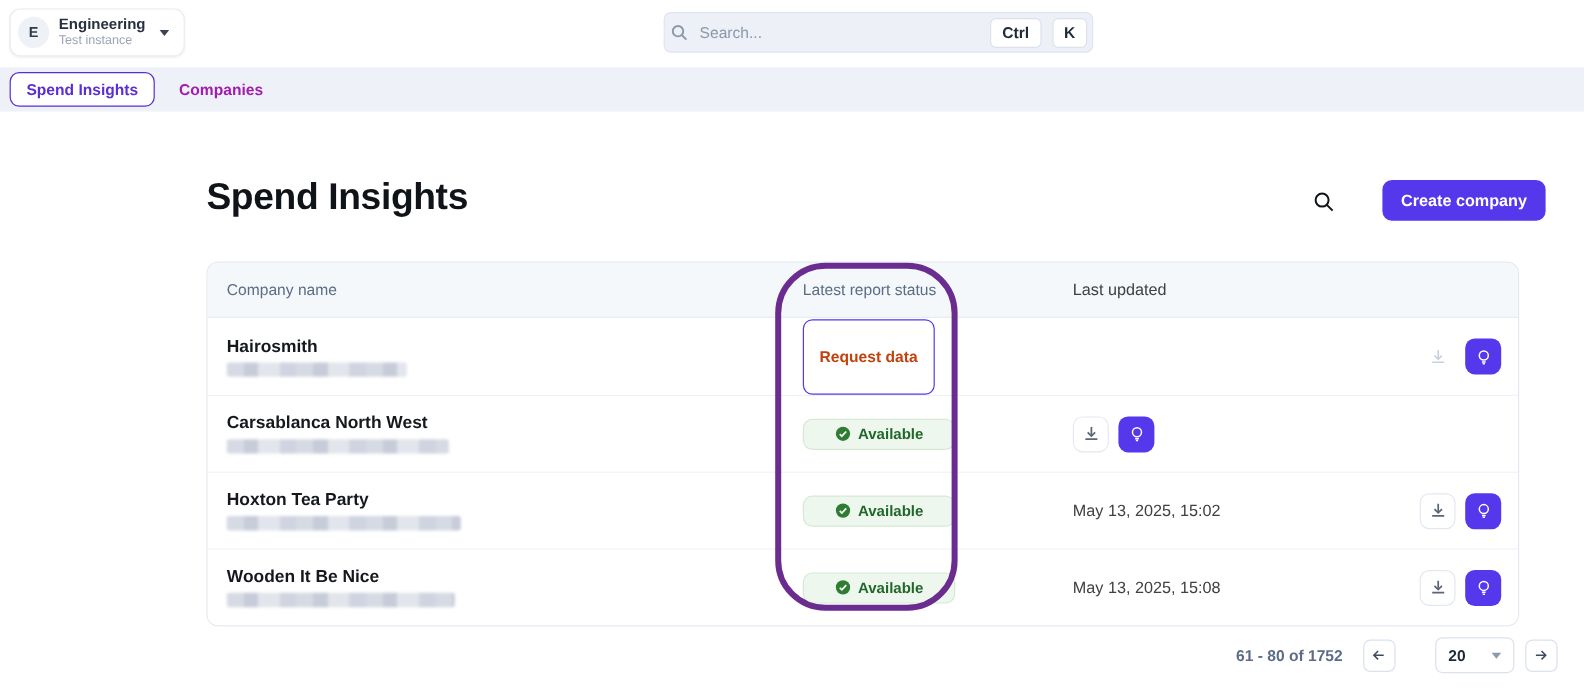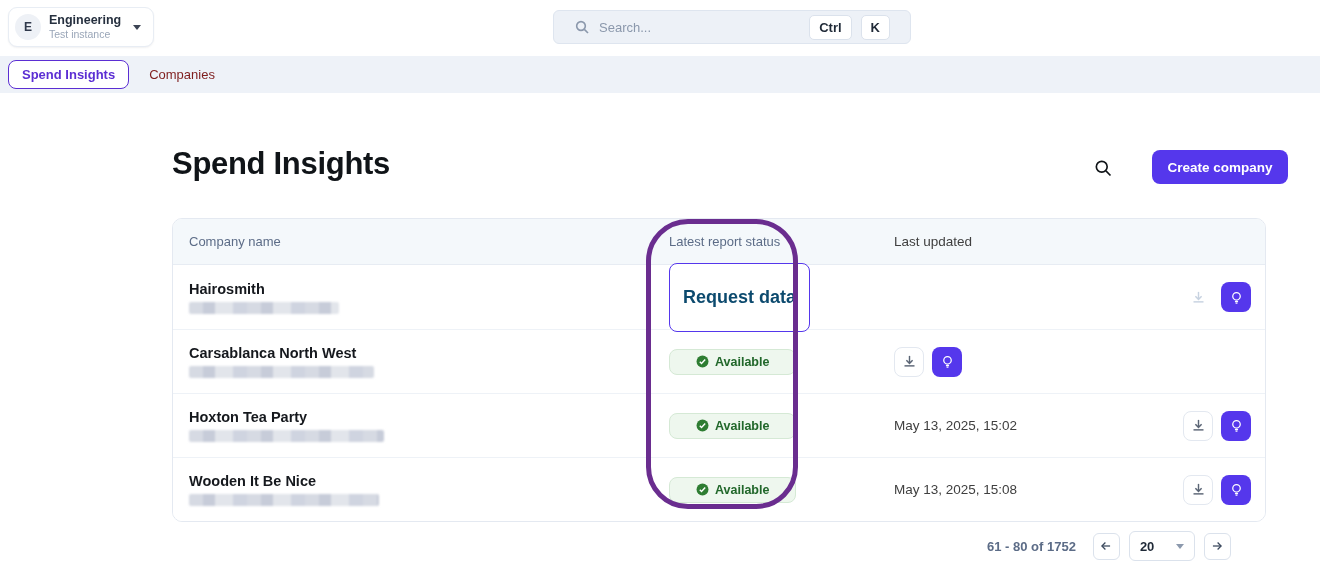--- a/index.html
+++ b/index.html
@@ -29,38 +29,38 @@
   .ws-sub{ font-size:10.5px; color:#9aa6b8; line-height:1.2; }
   .caret-down{
     width:0; height:0; margin-left:4px;
     border-left:4px solid transparent; border-right:4px solid transparent;
     border-top:5px solid #3c4454;
   }
 
   .searchbar{
     position:absolute; left:553px; top:10px; width:358px; height:34px;
     background:#edf1f7; border:1px solid #dee5ef; border-radius:6px;
-    display:flex; align-items:center; gap:9px; padding:0 20px; cursor:text;
+    display:flex; align-items:center; gap:9px; padding:0 4px; cursor:text;
   }
   .search-placeholder{ color:#8b98ac; font-size:13px; flex:1; }
   .keycap{
     background:#fff; border:1px solid #dbe2ec; border-radius:5px;
     font-size:13px; font-weight:700; color:#1f2937; padding:4px 9px;
   }
 
   
   .tabbar{
     position:absolute; top:56px; left:0; right:0; height:37px;
     background:#eef2f8; display:flex; align-items:center; gap:12px; padding:0 8px;
   }
   .tab-active{
     background:#fff; border:1.5px solid #5b2ed3; color:#5b2ed3;
     font-weight:700; font-size:13px; border-radius:8px; padding:6px 13px; cursor:pointer;
   }
-  .tab{ color:#7f1d1d; font-weight:400; font-size:13px; padding:6px 8px; cursor:pointer; }
+  .tab{ color:#a21caf; font-weight:700; font-size:13px; padding:6px 8px; cursor:pointer; }
 
   
   .page-title{
     position:absolute; left:172px; top:146px;
     font-size:31px; font-weight:800; color:#101418; letter-spacing:-.3px;
   }
   .title-search{ position:absolute; left:1093px; top:158px; width:20px; height:20px; cursor:pointer; }
   .create-btn{
     position:absolute; left:1152px; top:150px; width:136px; height:34px;
     background:#5537ec; color:#fff; font-weight:700; font-size:13.5px;
@@ -83,22 +83,22 @@
   .c-status{ width:225px; }
   .c-date{ flex:1; font-size:13.5px; color:#404040; }
   .c-actions{ display:flex; gap:8px; padding-right:14px; align-items:center; }
   .company{ font-size:14.5px; font-weight:700; color:#15181d; }
   .redact{
     margin-top:5px; height:12px; border-radius:2px; filter:blur(1.3px);
     background:repeating-linear-gradient(90deg,#d6dae3 0 14px,#c7ccd9 14px 26px,#e2e5eb 26px 44px,#cfd4e0 44px 58px);
   }
 
   .request-btn{
-    border:1.5px solid #5537ec; color:#0c4a6e; background:#fff;
-    border-radius:8px; font-size:18px; font-weight:700; padding:23px 13px;
+    border:1.5px solid #5537ec; color:#c2410c; background:#fff;
+    border-radius:8px; font-size:13px; font-weight:700; padding:23px 13px;
     cursor:pointer; font-family:"Liberation Sans", sans-serif;
   }
   .badge{
     display:inline-flex; align-items:center; gap:6px;
     background:#eef7ee; border:1px solid #d5e9d5; border-radius:8px;
     padding:5px 26px; color:#21672a; font-size:12.5px; font-weight:700;
   }
 
   .icon-btn{
     width:30px; height:30px; border-radius:8px;
@@ -109,33 +109,33 @@
   .icon-btn.bulb{ background:#5537ec; border:none; color:#fff; }
 
   
   .annotation{
     position:absolute; left:646px; top:219px; width:152px; height:290px;
     border:5px solid #6a2d8f; border-radius:42px; pointer-events:none;
   }
 
   
   .pagination{
-    position:absolute; top:531px; left:987px;
+    position:absolute; top:531px; left:1030px;
     display:flex; align-items:center; gap:9px;
   }
   .range{ font-size:13px; font-weight:700; color:#5c6c87; margin-right:8px; }
   .pg-btn{
     width:27px; height:27px; border:1px solid #dbe2ec; border-radius:6px;
     background:#fff; color:#3c4a5e; font-size:14px;
     display:flex; align-items:center; justify-content:center; cursor:pointer;
   }
   .size-select{
     width:66px; height:30px; border:1px solid #dbe2ec; border-radius:6px;
     background:#fff; display:flex; align-items:center; justify-content:space-between;
-    padding:0 10px; font-weight:700; font-size:13px; color:#1f2937; cursor:pointer;
+    padding:0 10px; font-weight:700; font-size:13px; color:#1f2937; cursor:pointer;margin-left:24px;
   }
   .caret-sm{
     width:0; height:0;
     border-left:4px solid transparent; border-right:4px solid transparent;
     border-top:5px solid #8c99ad;
   }
 </style>
 </head>
 <body>
 

